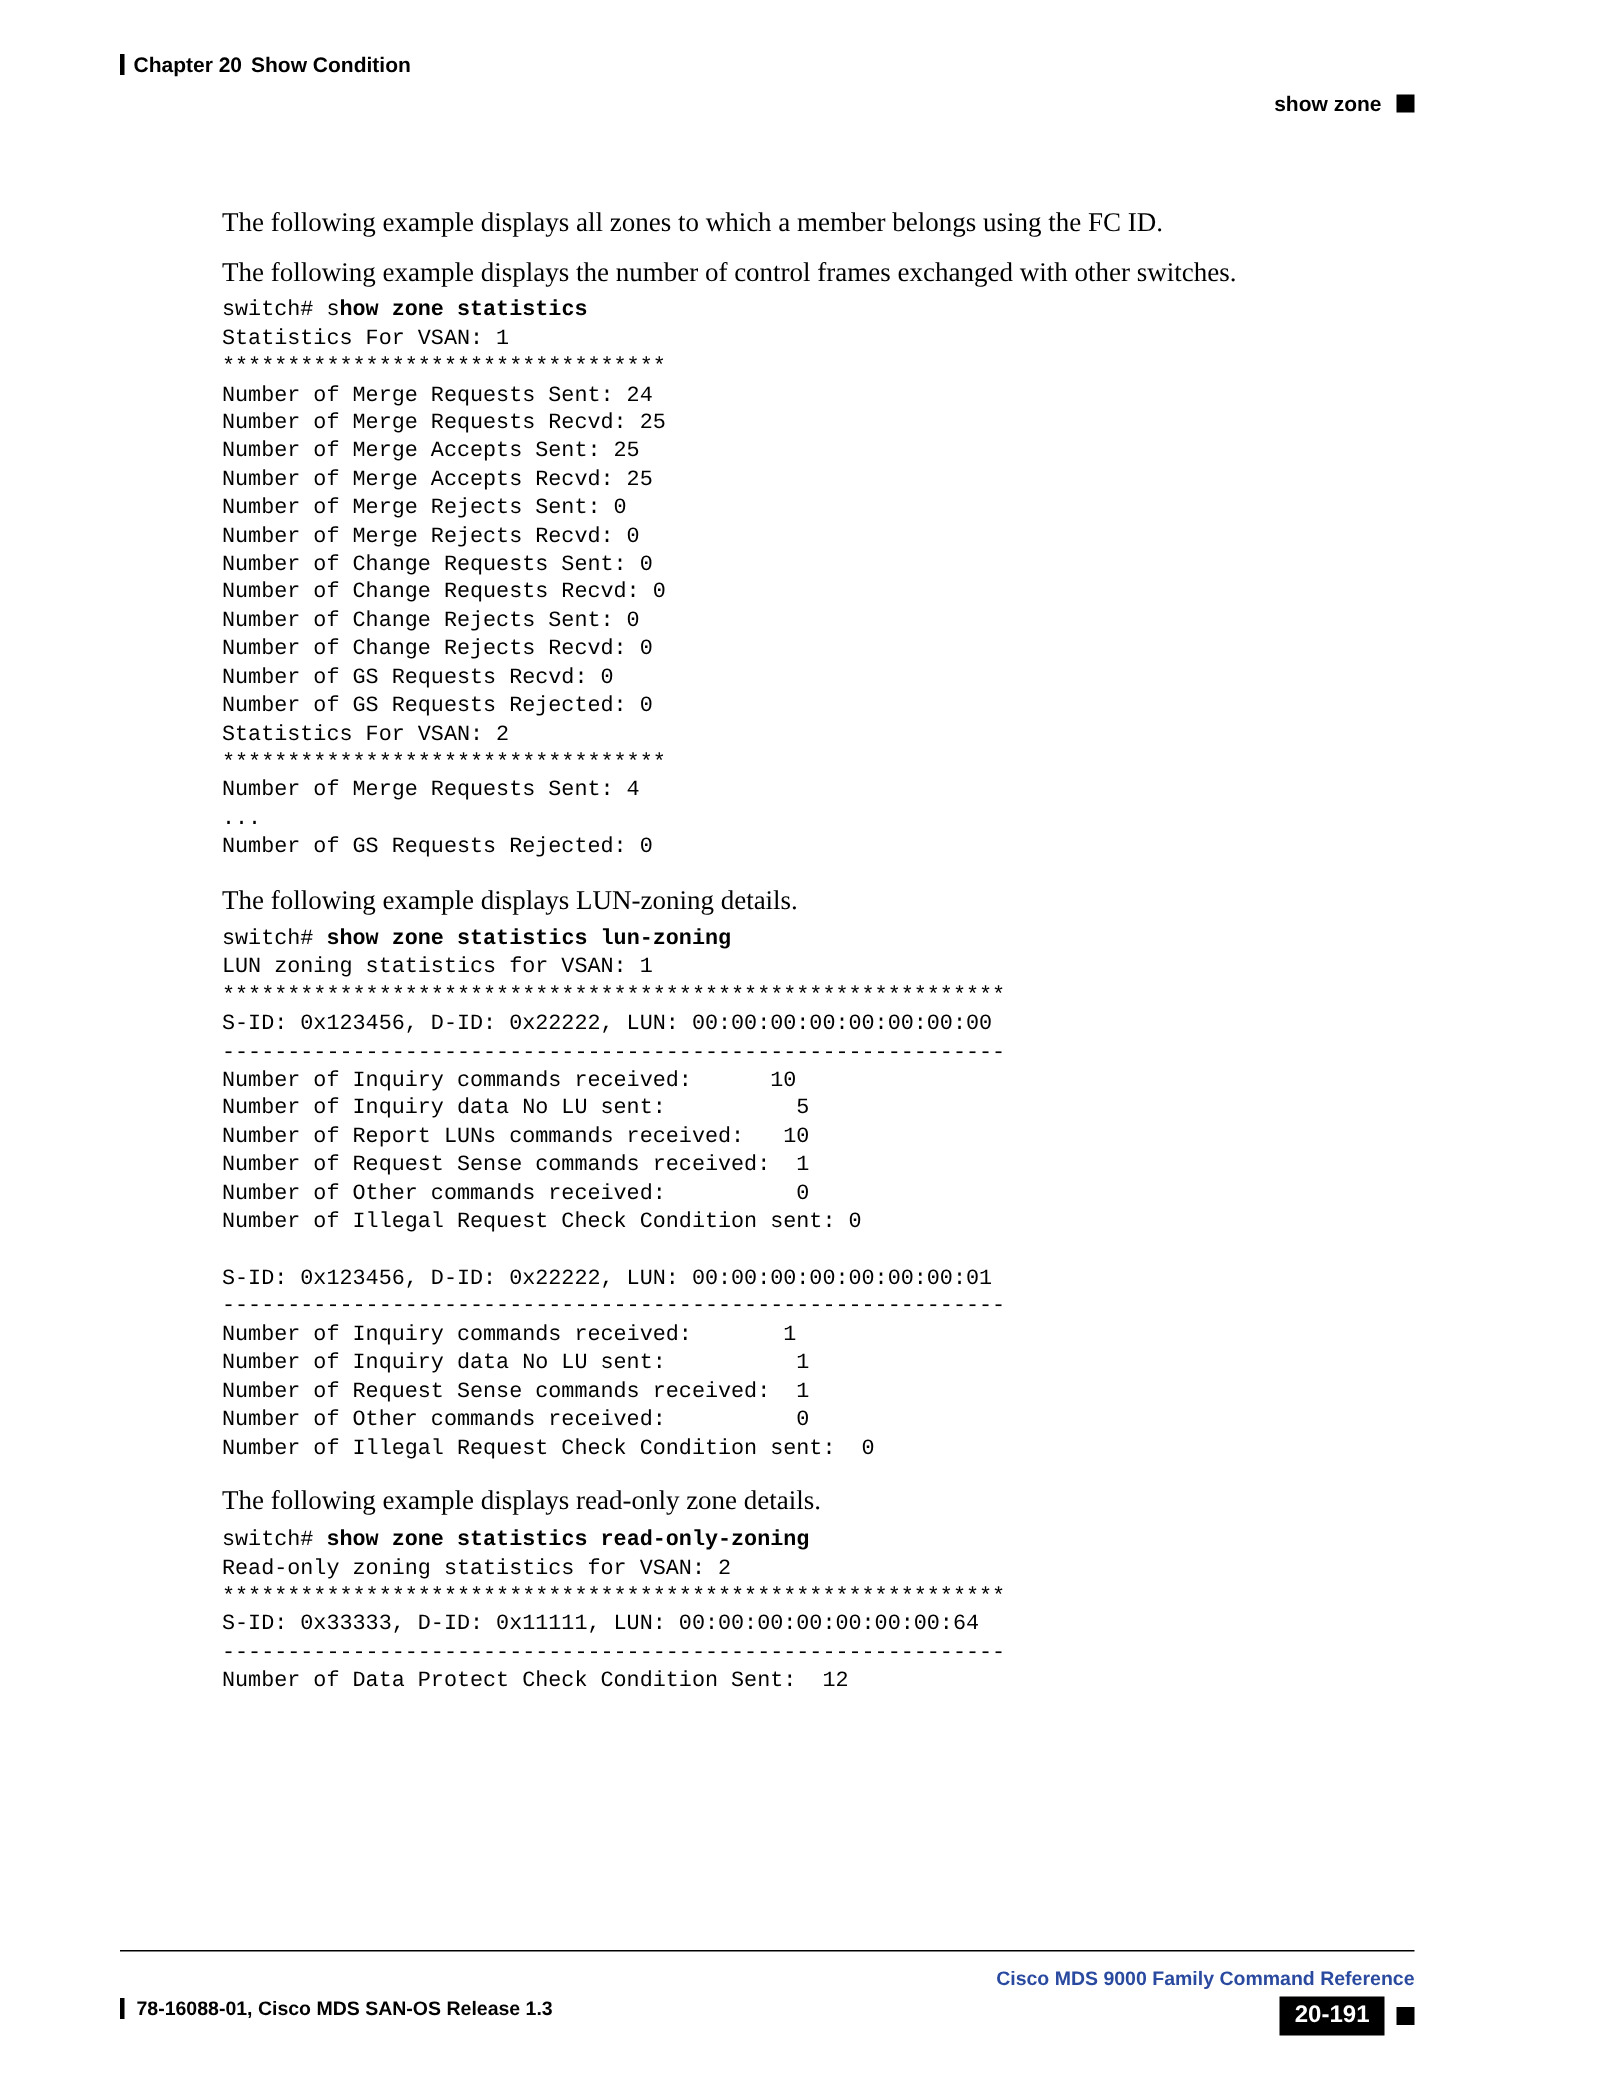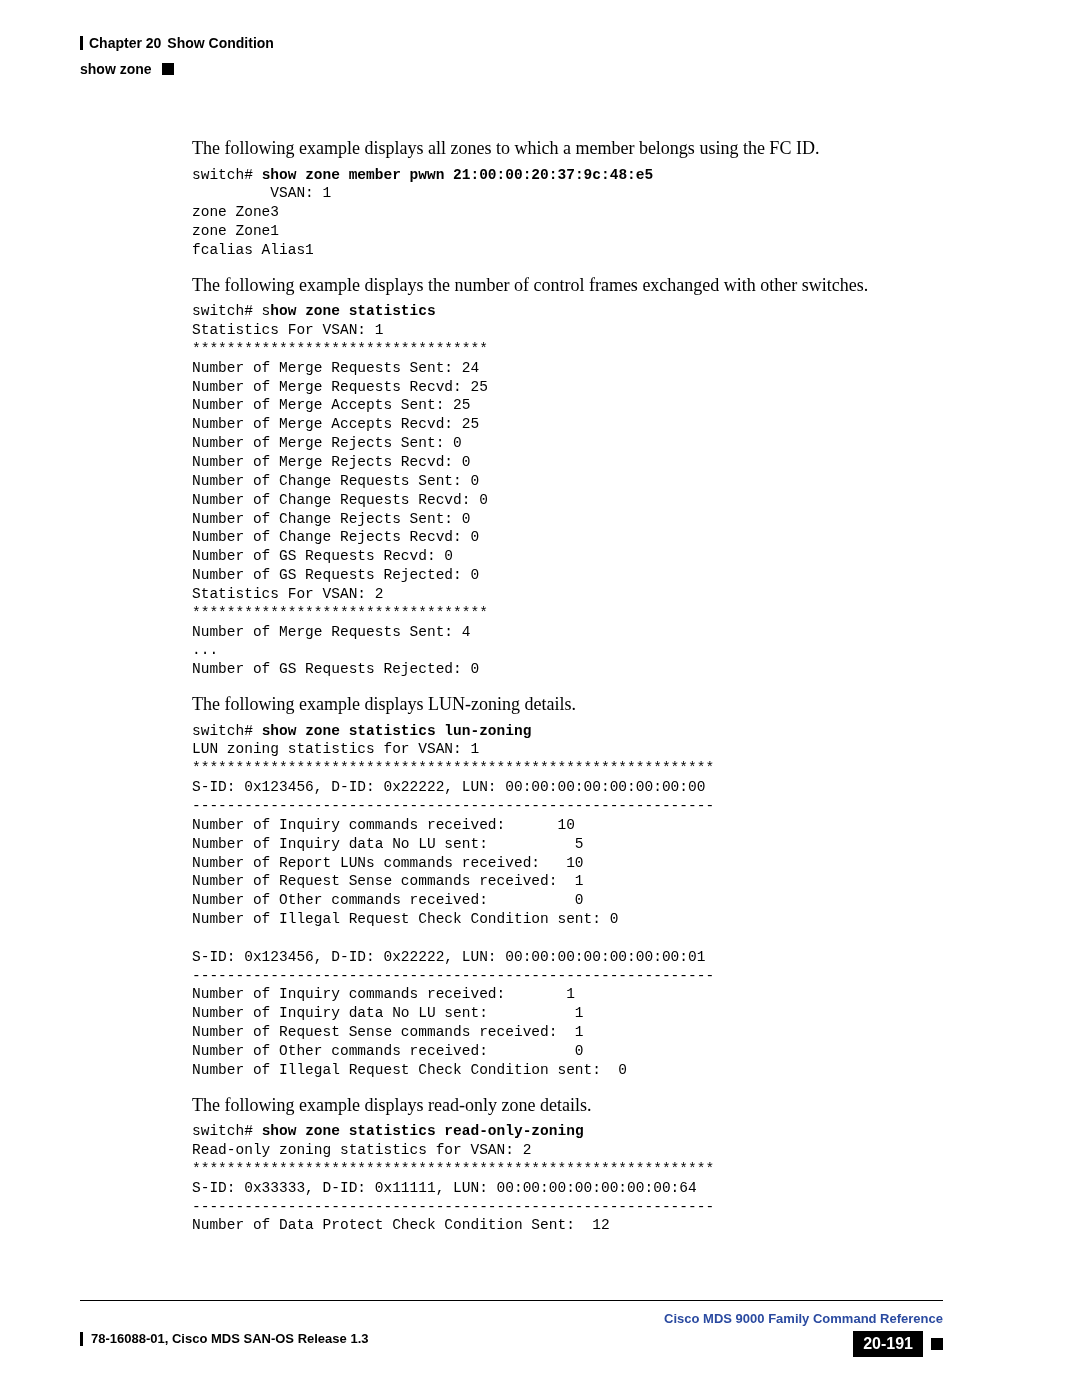--- a/index.html
+++ b/index.html
@@ -33,31 +33,32 @@
     }
     .chapter-label { font-weight: bold; }
     .chapter-title { font-weight: bold; }
     .header-right {
       text-align: right;
       font-family: Arial, Helvetica, sans-serif;
       font-size: 14px;
       font-weight: bold;
       margin-top: 10px;
       display: flex;
+      justify-content: flex-end;
       align-items: center;
       gap: 10px;
     }
     .end-square {
       display: inline-block;
       width: 12px;
       height: 12px;
       background: #000;
     }
     .content {
-      margin-left: 112px;
+      margin-left: 68px;
       margin-top: 60px;
       margin-right: 10px;
     }
     .body-text {
       font-size: 18px;
       margin: 10px 0 6px 0;
       line-height: 1.25;
     }
     pre.cli {
       font-family: "Courier New", Courier, monospace;
@@ -126,25 +127,20 @@
   </div>
 
   <div class="header-right">
     <span>show zone</span>
     <span class="end-square"></span>
   </div>
 
   <div class="content">
 
     <p class="body-text">The following example displays all zones to which a member belongs using the FC ID.</p>
-<pre class="cli"><span>switch#</span> <span class="bold">show zone member pwwn 21:00:00:20:37:9c:48:e5</span>
-<span>         VSAN: 1</span>
-<span>zone Zone3</span>
-<span>zone Zone1</span>
-<span>fcalias Alias1</span></pre>
 
     <p class="body-text">The following example displays the number of control frames exchanged with other switches.</p>
 <pre class="cli"><span>switch# s</span><span class="bold">how zone statistics</span>
 <span>Statistics For VSAN: 1</span>
 <span>**********************************</span>
 <span>Number of Merge Requests Sent: 24</span>
 <span>Number of Merge Requests Recvd: 25</span>
 <span>Number of Merge Accepts Sent: 25</span>
 <span>Number of Merge Accepts Recvd: 25</span>
 <span>Number of Merge Rejects Sent: 0</span>

